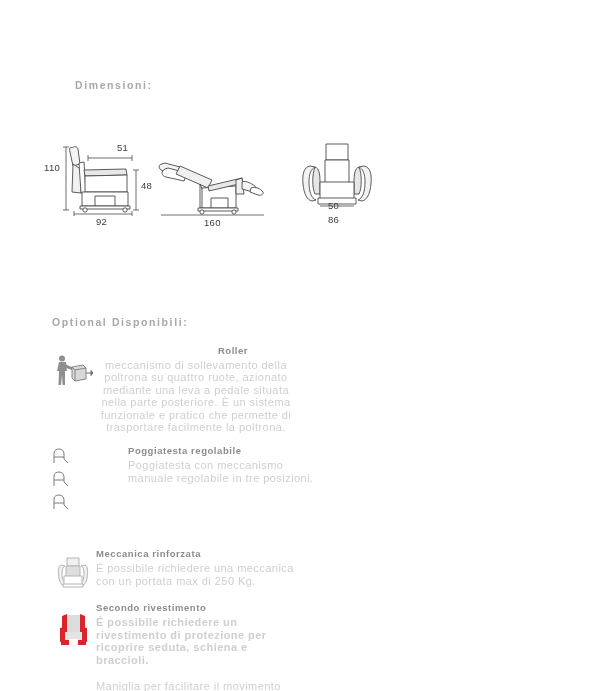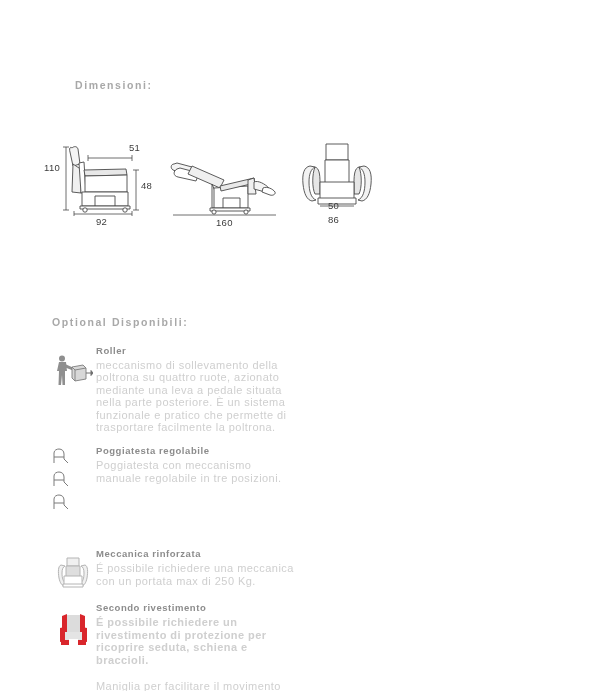--- a/index.html
+++ b/index.html
@@ -34,21 +34,21 @@
     left: 44px;
     top: 136px;
     width: 360px;
     height: 100px;
   }
   .figure {
     position: absolute;
     top: 0;
   }
   #figure-side      { left: 4px;   }
-  #figure-reclined  { left: 124px; }
+  #figure-reclined  { left: 112px; }
   #figure-front     { left: 248px; }
 
   .dim-label {
     position: absolute;
     font-size: 9.5px;
     color: #3c3c3c;
     font-family: "Liberation Sans", sans-serif;
     letter-spacing: 0.3px;
     white-space: nowrap;
   }
@@ -89,22 +89,22 @@
   }
   .opt-desc {
     font-size: 11px;
     color: #cfcfcf;
     letter-spacing: 0.45px;
     line-height: 12.4px;
     margin: 0;
   }
 
   
-  #row-roller            { margin-top: 0px;  }
-  #row-poggiatesta       { margin-top: 12px; }
+  #row-roller            { margin-top: 0px; text-align: center;  }
+  #row-poggiatesta       { margin-top: 12px; gap: 32px; }
   #row-meccanica         { margin-top: 32px; }
   #row-secondo           { margin-top: 12px; }
   #row-maniglia          { margin-top: 14px; }
 
   #row-poggiatesta .opt-icon { padding-top: 2px; flex-direction: column; }
   #row-poggiatesta .opt-icon svg { margin-bottom: 5px; }
 
   svg { display: block; }
 </style>
 </head>
@@ -151,21 +151,21 @@
         <line x1="88" y1="34" x2="88" y2="74"></line>
         <line x1="85" y1="34" x2="91" y2="34"></line>
         <line x1="85" y1="74" x2="91" y2="74"></line>
 
         <line x1="26" y1="78" x2="84" y2="78"></line>
         <line x1="26" y1="75" x2="26" y2="80"></line>
         <line x1="84" y1="75" x2="84" y2="80"></line>
       </g>
     </svg>
     <div class="dim-label" style="left:-4px; top:26px;">110</div>
-    <div class="dim-label" style="left:54px; top:6px;padding-left:27px;">51</div>
+    <div class="dim-label" style="left:42px; top:6px;padding-left:27px;">51</div>
     <div class="dim-label" style="left:93px; top:44px;">48</div>
     <div class="dim-label" style="left:48px; top:80px;">92</div>
   </div>
 
   <div class="figure" id="figure-reclined">
     <svg width="115" height="80" viewBox="0 0 115 80">
       <g stroke="#4a4a4a" stroke-width="0.9" fill="#ffffff" stroke-linejoin="round">
 
         <path d="M6,28 C3,28 2,32 5,34 L20,39 L24,31 L9,27 Z" fill="#f4f4f4"></path>
 

